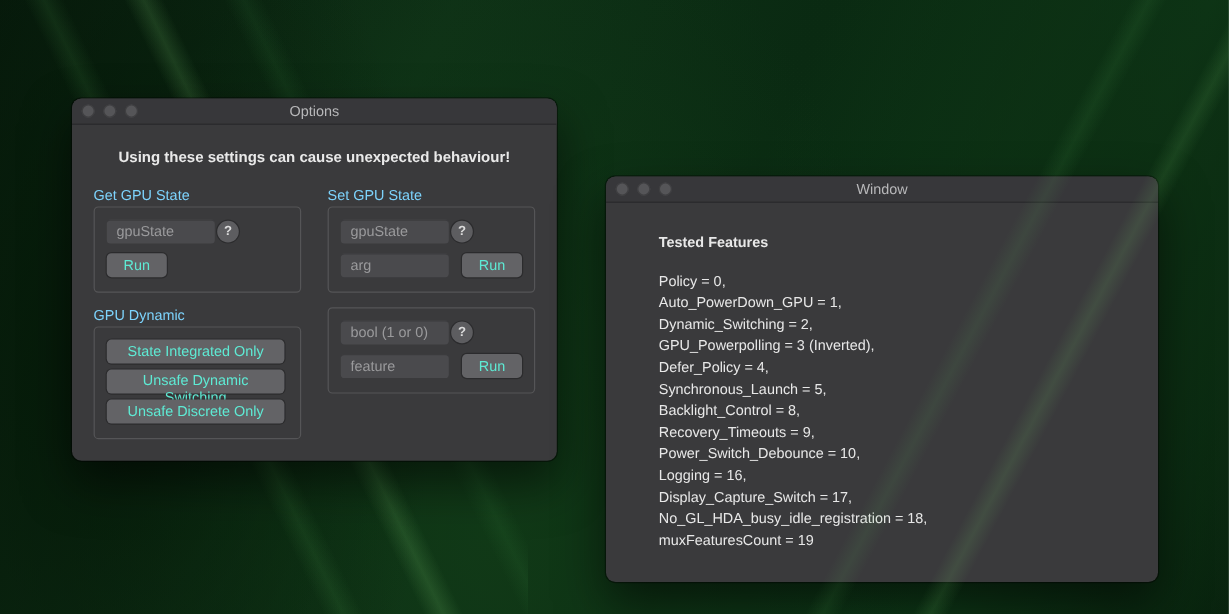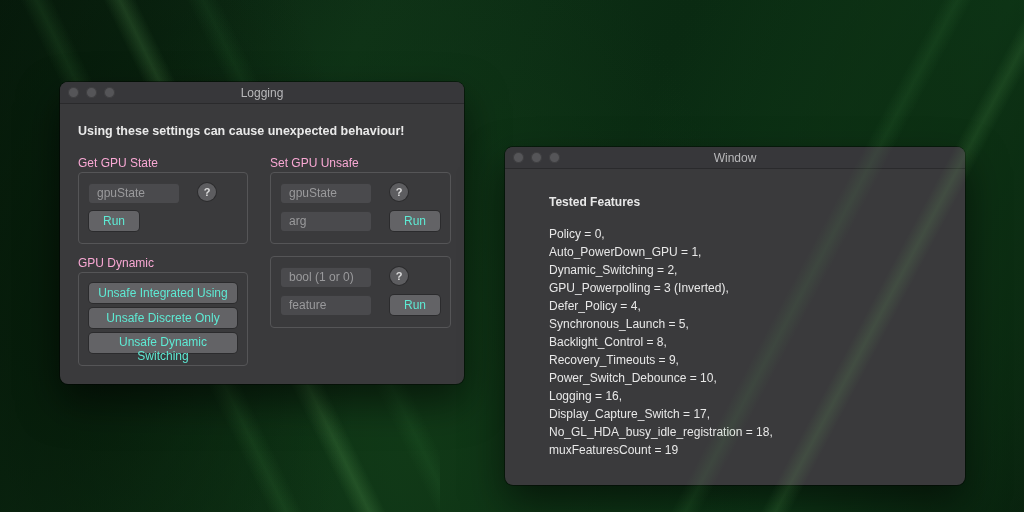--- a/index.html
+++ b/index.html
@@ -63,43 +63,44 @@
   .titlebar .title {
     margin: 0 auto;
     font-size: 12px;
     color: #b8b8ba;
     font-weight: 500;
   }
 
   .content { padding: 14px 18px 18px; }
 
   .warning {
+    text-align: center;
     font-weight: 600;
     font-size: 12.5px;
     color: #e9e9e9;
     margin: 6px 0 18px;
   }
 
   .cols { display: flex; gap: 22px; }
   .col { flex: 1; display: flex; flex-direction: column; gap: 12px; }
 
   .section-label {
     font-size: 12px;
-    color: #f9a8d4;
+    color: #7dd3fc;
     margin-bottom: 2px;
   }
   .box {
     border: 1px solid #555557;
     border-radius: 4px;
     padding: 10px 10px 12px;
     display: flex;
     flex-direction: column;
     gap: 8px;
   }
-  .row { display: flex; gap: 19px; }
+  .row { display: flex; align-items: center; gap: 2px; }
 
   .textfield {
     background: #4a4a4d;
     border: none;
     border-radius: 3px;
     color: #ddd;
     font-size: 12px;
     padding: 3px 8px;
     width: 90px;
     height: 20px;
@@ -152,21 +153,21 @@
 </head>
 <body>
 
 <div class="window" style="left:60px; top:82px; width:404px;">
   <div class="titlebar">
     <div class="traffic">
       <span></span>
       <span></span>
       <span></span>
     </div>
-    <div class="title">Logging</div>
+    <div class="title">Options</div>
   </div>
 
   <div class="content">
     <div class="warning">Using these settings can cause unexpected behaviour!</div>
 
     <div class="cols">
 
       <div class="col">
 
         <div>
@@ -179,33 +180,33 @@
             <div class="row">
               <button class="btn">Run</button>
             </div>
           </div>
         </div>
 
         <div>
           <div class="section-label">GPU Dynamic</div>
           <div class="box">
             <div class="stack" style="width:148px;">
-              <button class="btn wide">Unsafe Integrated Using</button>
+              <button class="btn wide">State Integrated Only</button>
+              <button class="btn wide">Unsafe Dynamic Switching</button>
               <button class="btn wide">Unsafe Discrete Only</button>
-              <button class="btn wide">Unsafe Dynamic Switching</button>
             </div>
           </div>
         </div>
 
       </div>
 
       <div class="col">
 
         <div>
-          <div class="section-label">Set GPU Unsafe</div>
+          <div class="section-label">Set GPU State</div>
           <div class="box">
             <div class="row">
               <input class="textfield" placeholder="gpuState" style="">
               <div class="help">?</div>
             </div>
             <div class="row">
               <input class="textfield" placeholder="arg" style="">
               <button class="btn" style="margin-left:auto;">Run</button>
             </div>
           </div>

